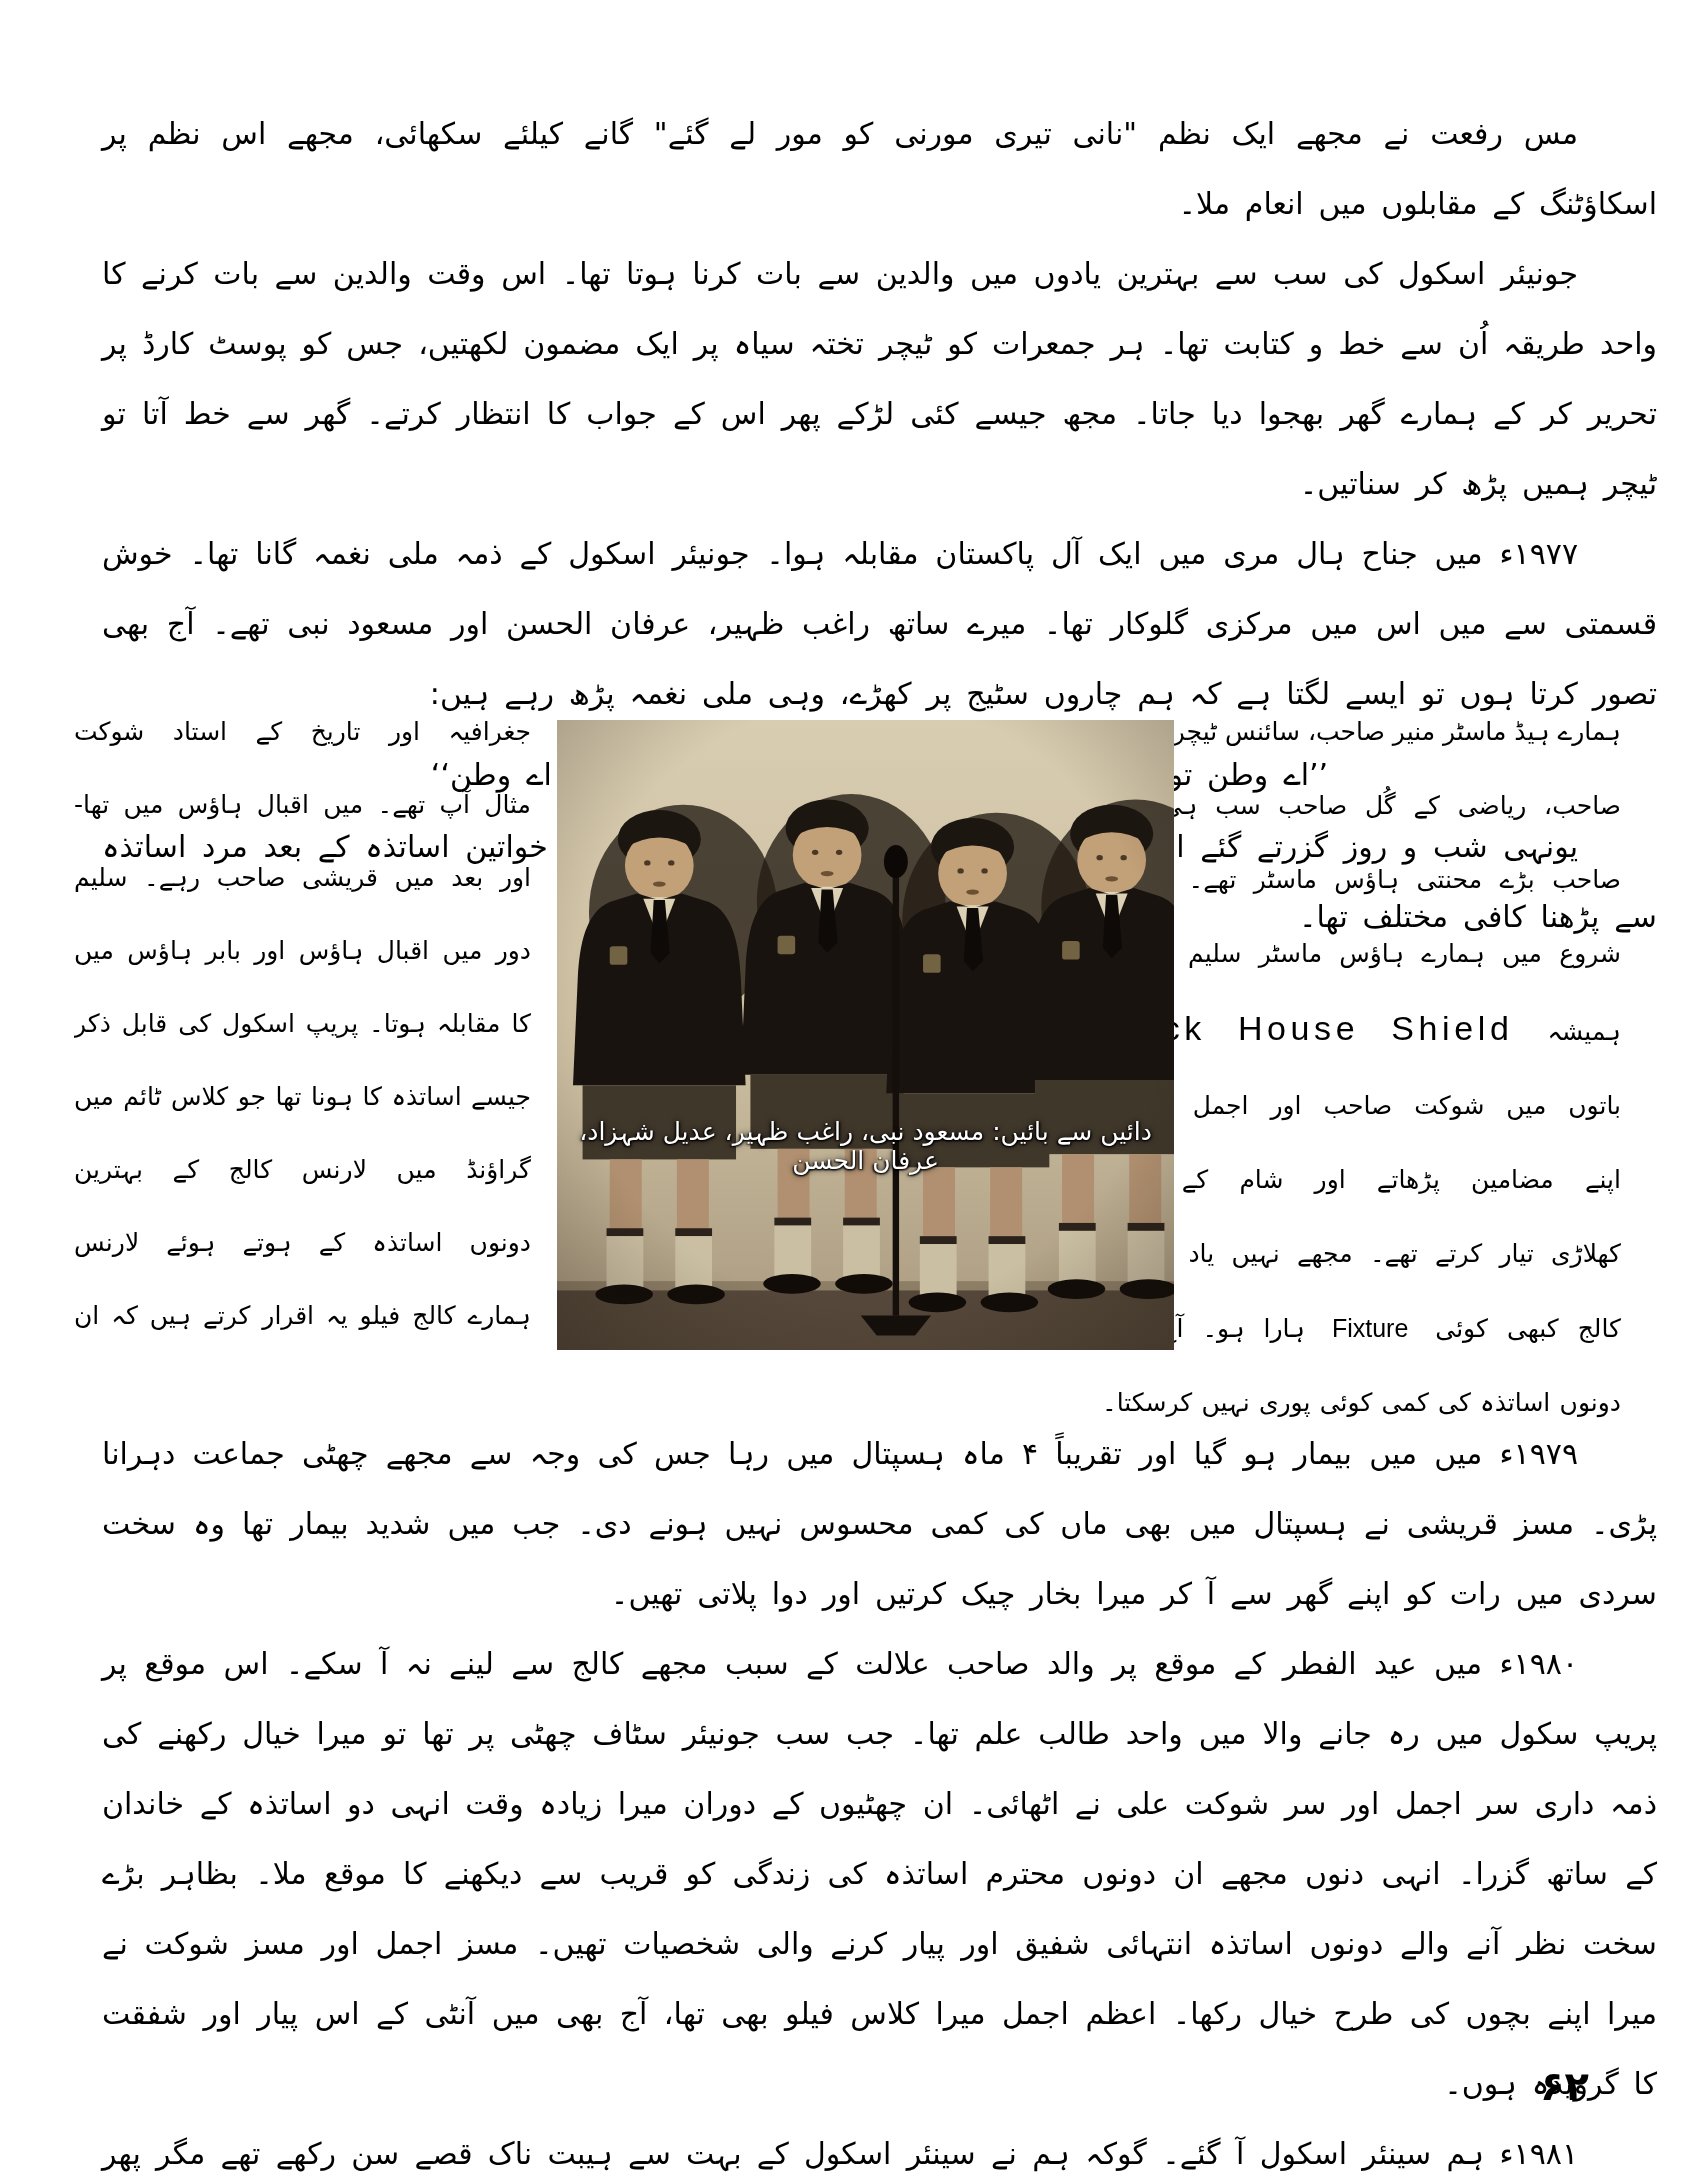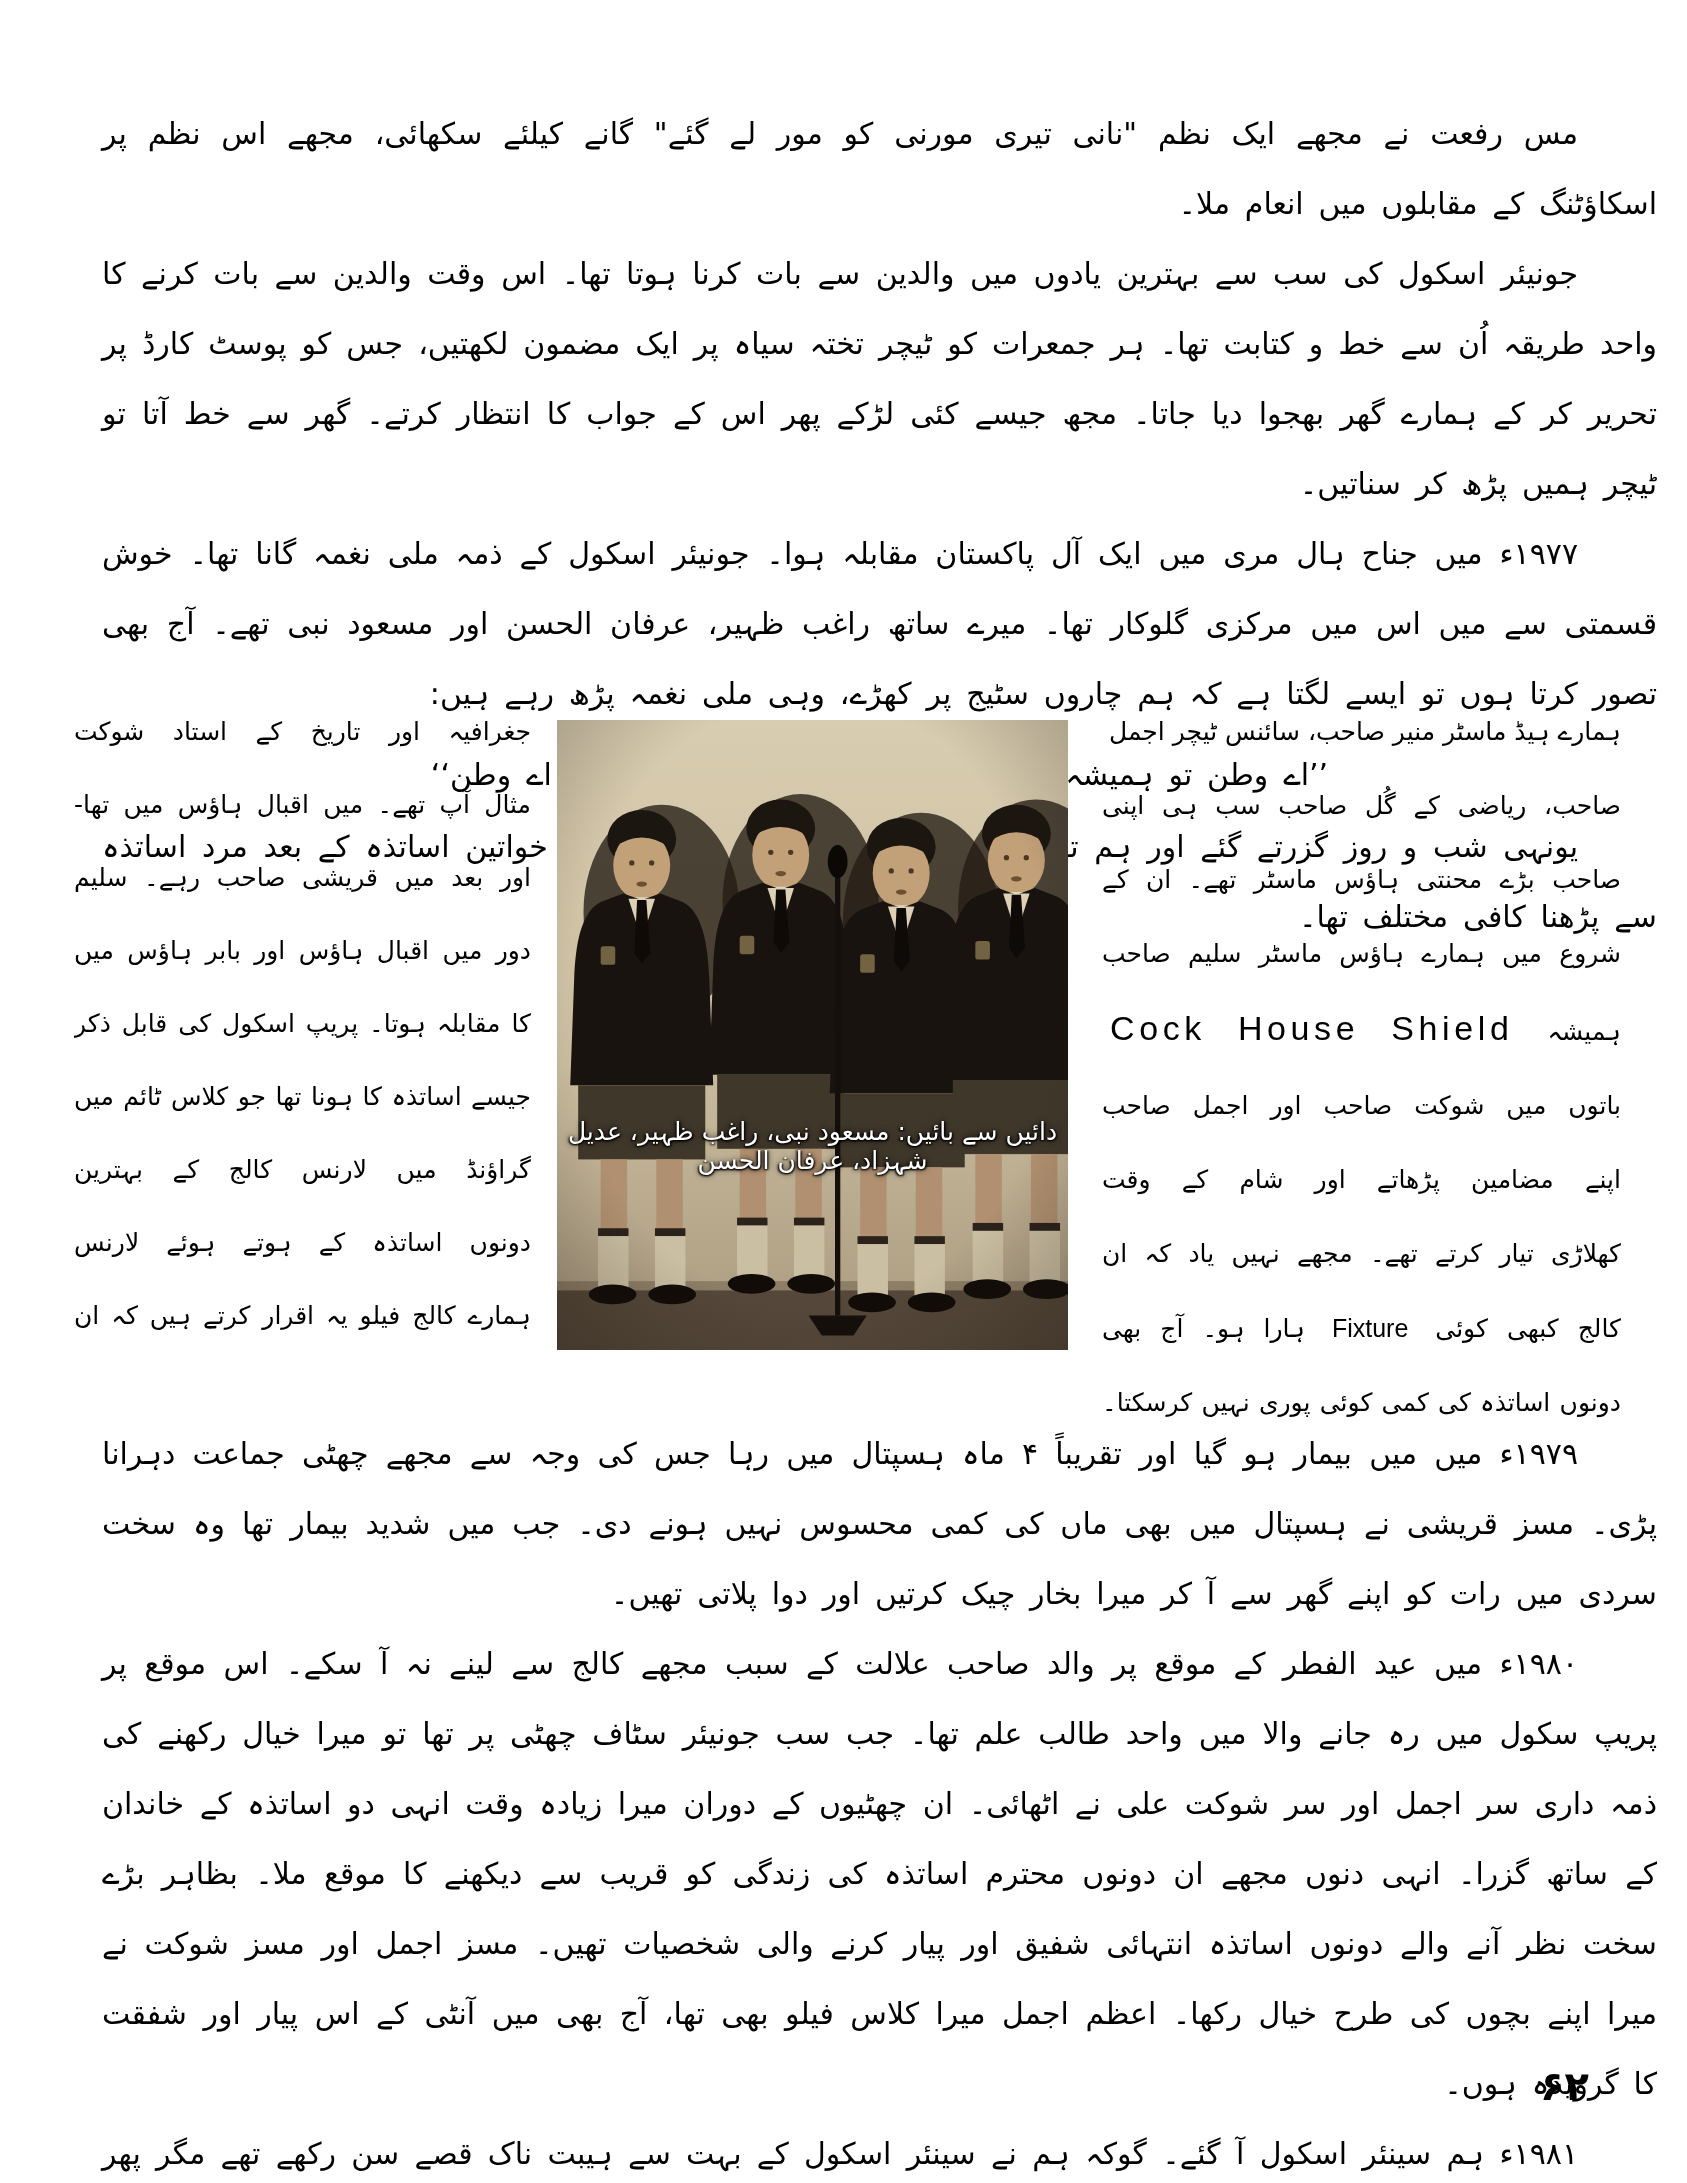--- a/index.html
+++ b/index.html
@@ -33,21 +33,21 @@
     direction:rtl; font-size:25px; line-height:74px;
     white-space:nowrap; overflow:hidden;
     text-align:justify; text-align-last:justify;
   }
   .col-left .cl { line-height:73px; }
   .latin { font-family:"Liberation Sans", sans-serif; margin:0 8px; }
   .latin-big { font-size:34px; letter-spacing:4.6px; }
 
   
   .photo-wrap {
-    position:absolute; left:491px; top:25px; width:511px; height:630px;
+    position:absolute; left:491px; top:25px; width:617px; height:630px;
     background:#c9bb9e; overflow:hidden;
   }
   .photo-wrap svg { display:block; width:100%; height:100%; }
   .caption {
     position:absolute; left:0; right:0; top:397px;
     text-align:center; color:#ffffff; font-size:25px;
     text-shadow: 0 0 6.6px rgba(0,0,0,0.95), 1.3px 1.3px 2px rgba(0,0,0,0.9), -1.3px 1.3px 2px rgba(0,0,0,0.9);
   }
 
   .pagenum {

